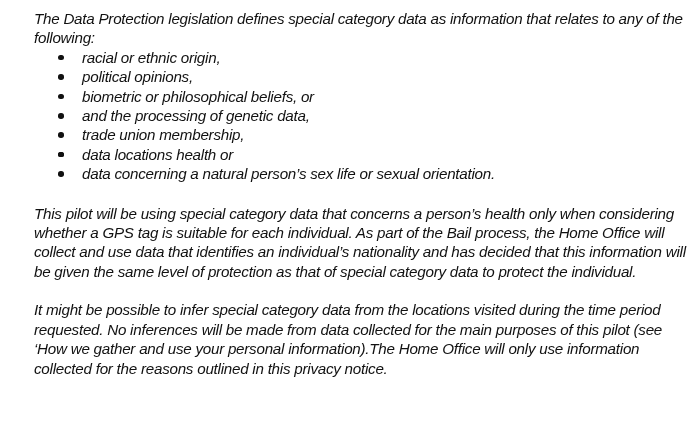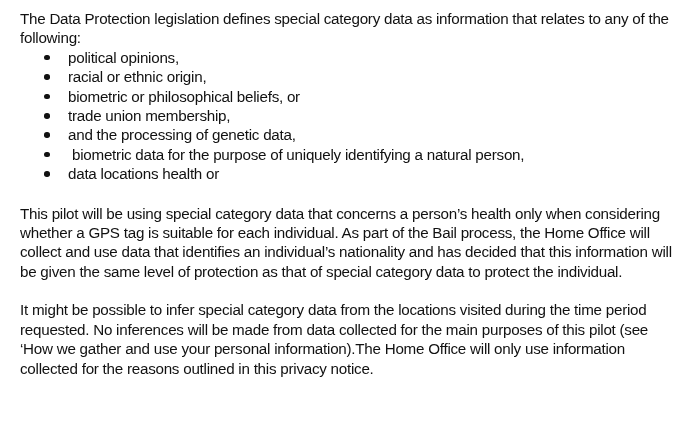--- a/index.html
+++ b/index.html
@@ -12,23 +12,24 @@
       height: 446px;
       overflow: hidden;
       font-family: "Liberation Sans", sans-serif;
       font-size: 15.2px;
       line-height: 19.4px;
       color: #111111;
       position: relative;
     }
     .page {
       position: absolute;
-      left: 20px;
+      left: 34px;
       top: 9px;
       width: 660px;
+      font-style: italic;
     }
     p {
       margin: 0;
       letter-spacing: -0.25px;
     }
     ul {
       list-style: none;
       margin: 0;
       padding: 0;
     }
@@ -53,45 +54,48 @@
 </head>
 <body>
 
 <div class="page">
 
   <p>The Data Protection legislation defines special category data as information that relates to any of the following:</p>
 
   <ul>
     <li>
       <span class="bullet"></span>
-      <span class="item-text">political opinions,</span>
+      <span class="item-text">racial or ethnic origin,</span>
     </li>
     <li>
       <span class="bullet"></span>
-      <span class="item-text">racial or ethnic origin,</span>
+      <span class="item-text">political opinions,</span>
     </li>
     <li>
       <span class="bullet"></span>
       <span class="item-text">biometric or philosophical beliefs, or</span>
     </li>
     <li>
       <span class="bullet"></span>
-      <span class="item-text">trade union membership,</span>
+      <span class="item-text">and the processing of genetic data,</span>
     </li>
     <li>
       <span class="bullet"></span>
-      <span class="item-text">and the processing of genetic data,</span>
+      <span class="item-text">trade union membership,</span>
     </li>
     <li class="indent-extra">
       <span class="bullet"></span>
-      <span class="item-text">biometric data for the purpose of uniquely identifying a natural person,</span>
     </li>
     <li>
       <span class="bullet"></span>
       <span class="item-text">data locations health or</span>
+    </li>
+    <li>
+      <span class="bullet"></span>
+      <span class="item-text">data concerning a natural person’s sex life or sexual orientation.</span>
     </li>
   </ul>
 
   <div class="gap1"></div>
 
   <p>This pilot will be using special category data that concerns a person’s health only when considering whether a GPS tag is suitable for each individual. As part of the Bail process, the Home Office will collect and use data that identifies an individual’s nationality and has decided that this information will be given the same level of protection as that of special category data to protect the individual.</p>
 
   <div class="gap2"></div>
 
   <p>It might be possible to infer special category data from the locations visited during the time period requested. No inferences will be made from data collected for the main purposes of this pilot (see ‘How we gather and use your personal information).The Home Office will only use information collected for the reasons outlined in this privacy notice.</p>

